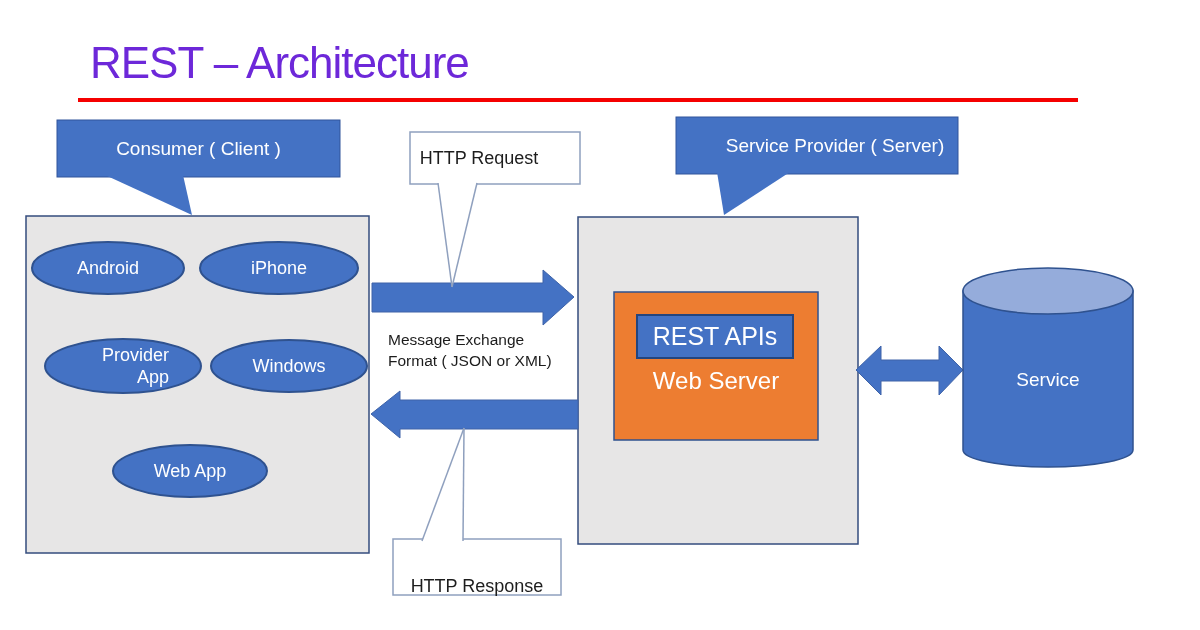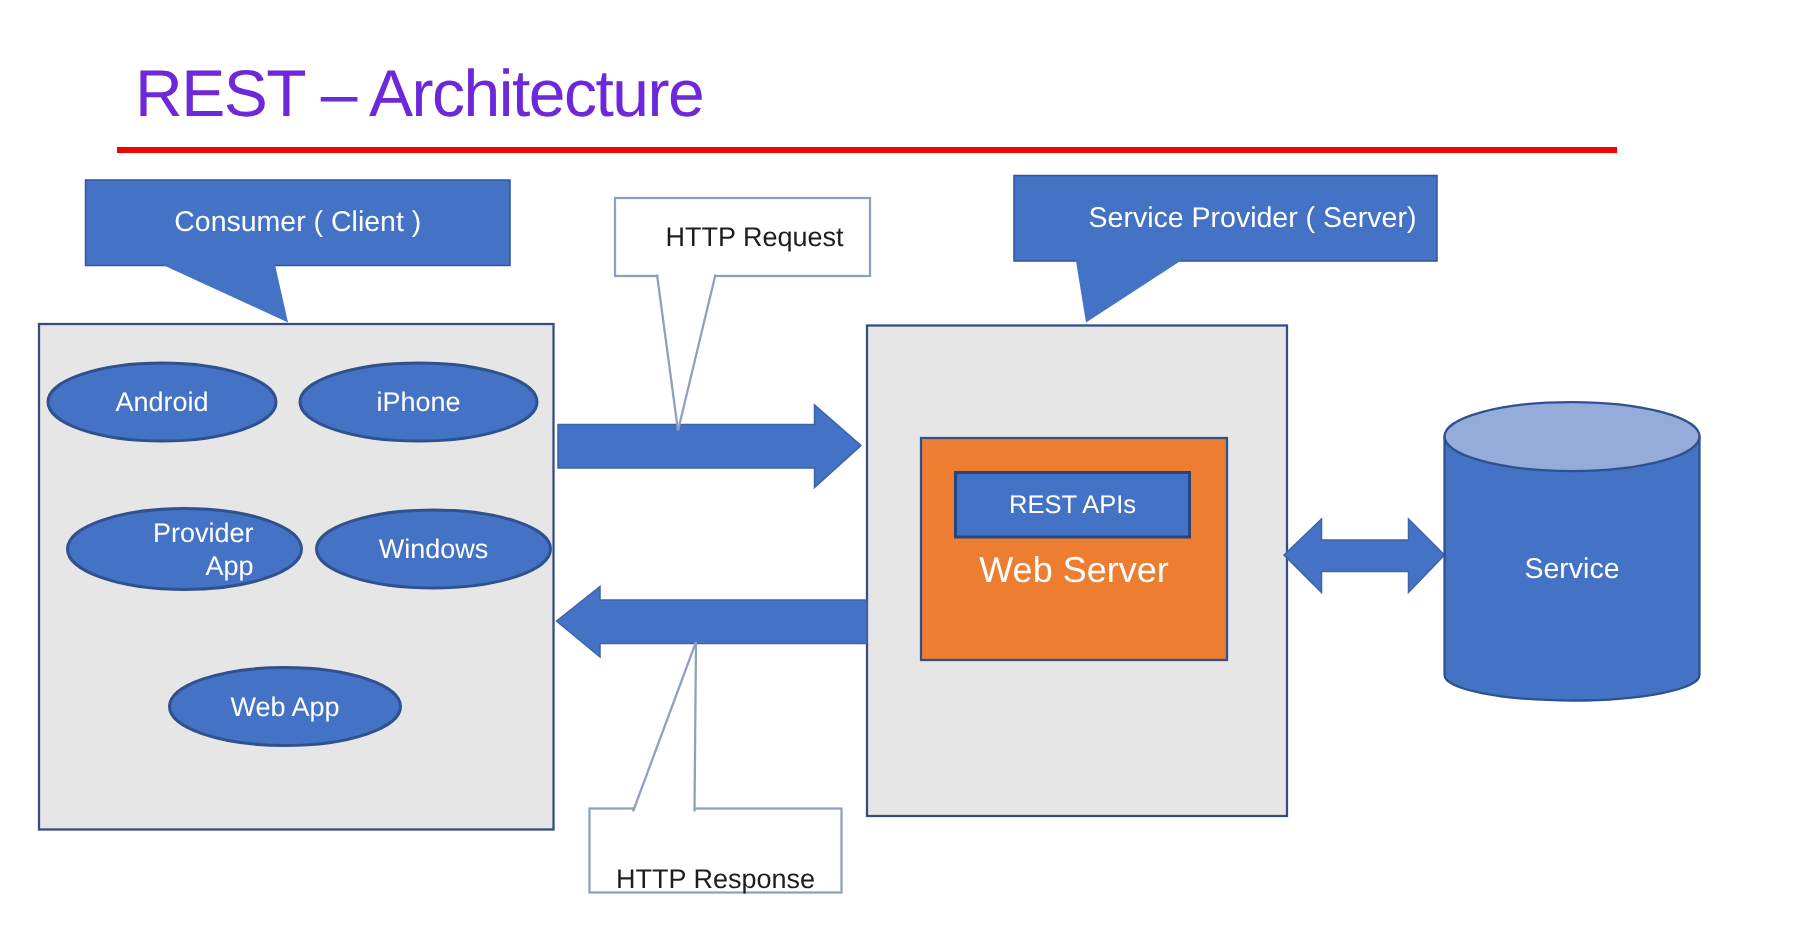--- a/index.html
+++ b/index.html
@@ -18,21 +18,21 @@
     text-align:right;color:#ffffff;pointer-events:none;
   }
   .callout-lbl{font-size:19px;}
   .white-callout-lbl{font-size:18px;color:#1d1d1d;}
   .ellipse-lbl{font-size:18px;line-height:1.25;}
   .narrow{max-width:92px;}
   .msg{
     position:absolute;left:388px;top:330px;width:190px;color:#1c1c1c;
     font-size:15.5px;line-height:1.35;text-align:left;
   }
-  .rest-lbl{font-size:17px;}
+  .rest-lbl{font-size:25px;}
   .webserver-lbl{font-size:24px;}
   .db-lbl{font-size:19px;}
 </style>
 </head>
 <body>
 
 <svg id="diagram-svg" viewBox="0 0 1200 630" xmlns="http://www.w3.org/2000/svg">
 
   <rect x="26" y="216" width="343" height="337" fill="#E7E6E6" stroke="#344C7E" stroke-width="1.5"></rect>
 
@@ -72,30 +72,32 @@
   <polygon points="422,542 463,542 464,428" fill="#ffffff"></polygon>
   <line x1="422" y1="541" x2="464" y2="428" stroke="#8FA0BE" stroke-width="1.5"></line>
   <line x1="463" y1="541" x2="464" y2="428" stroke="#8FA0BE" stroke-width="1.5"></line>
 </svg>
 
 <div class="page-title">REST – Architecture</div>
 <div class="red-rule"></div>
 
 <div class="lbl callout-lbl" style="left:57px;top:120px;width:283px;height:57px;">Consumer ( Client )</div>
 <div class="lbl callout-lbl" style="left:676px;top:117px;width:318px;height:57px;">Service Provider ( Server)</div>
-<div class="lbl white-callout-lbl" style="left:410px;top:132px;width:138px;height:52px;padding-left:24px;">HTTP Request</div>
+<div class="lbl white-callout-lbl" style="left:410px;top:132px;width:138px;height:52px;">HTTP Request</div>
 <div class="lbl white-callout-lbl" style="left:393px;top:558px;width:168px;height:56px;">HTTP Response</div>
 
 <div class="lbl ellipse-lbl" style="left:32px;top:242px;width:152px;height:52px;">Android</div>
 <div class="lbl ellipse-lbl" style="left:200px;top:242px;width:158px;height:52px;">iPhone</div>
 <div class="lbl ellipse-lbl" style="left:45px;top:339px;width:156px;height:54px;">
     <span class="narrow">Provider App</span>
   </div>
 <div class="lbl ellipse-lbl" style="left:211px;top:340px;width:156px;height:52px;">Windows</div>
 <div class="lbl ellipse-lbl" style="left:113px;top:445px;width:154px;height:52px;">Web App</div>
 
 <div class="msg">
+  <div>Message Exchange</div>
+  <div>Format ( JSON or XML)</div>
 </div>
 
 <div class="lbl rest-lbl" style="left:637px;top:315px;width:156px;height:43px;">REST APIs</div>
 <div class="lbl webserver-lbl" style="left:614px;top:362px;width:204px;height:38px;">Web Server</div>
 
 <div class="lbl db-lbl" style="left:963px;top:360px;width:170px;height:40px;">Service</div>
 
 </body></html>

